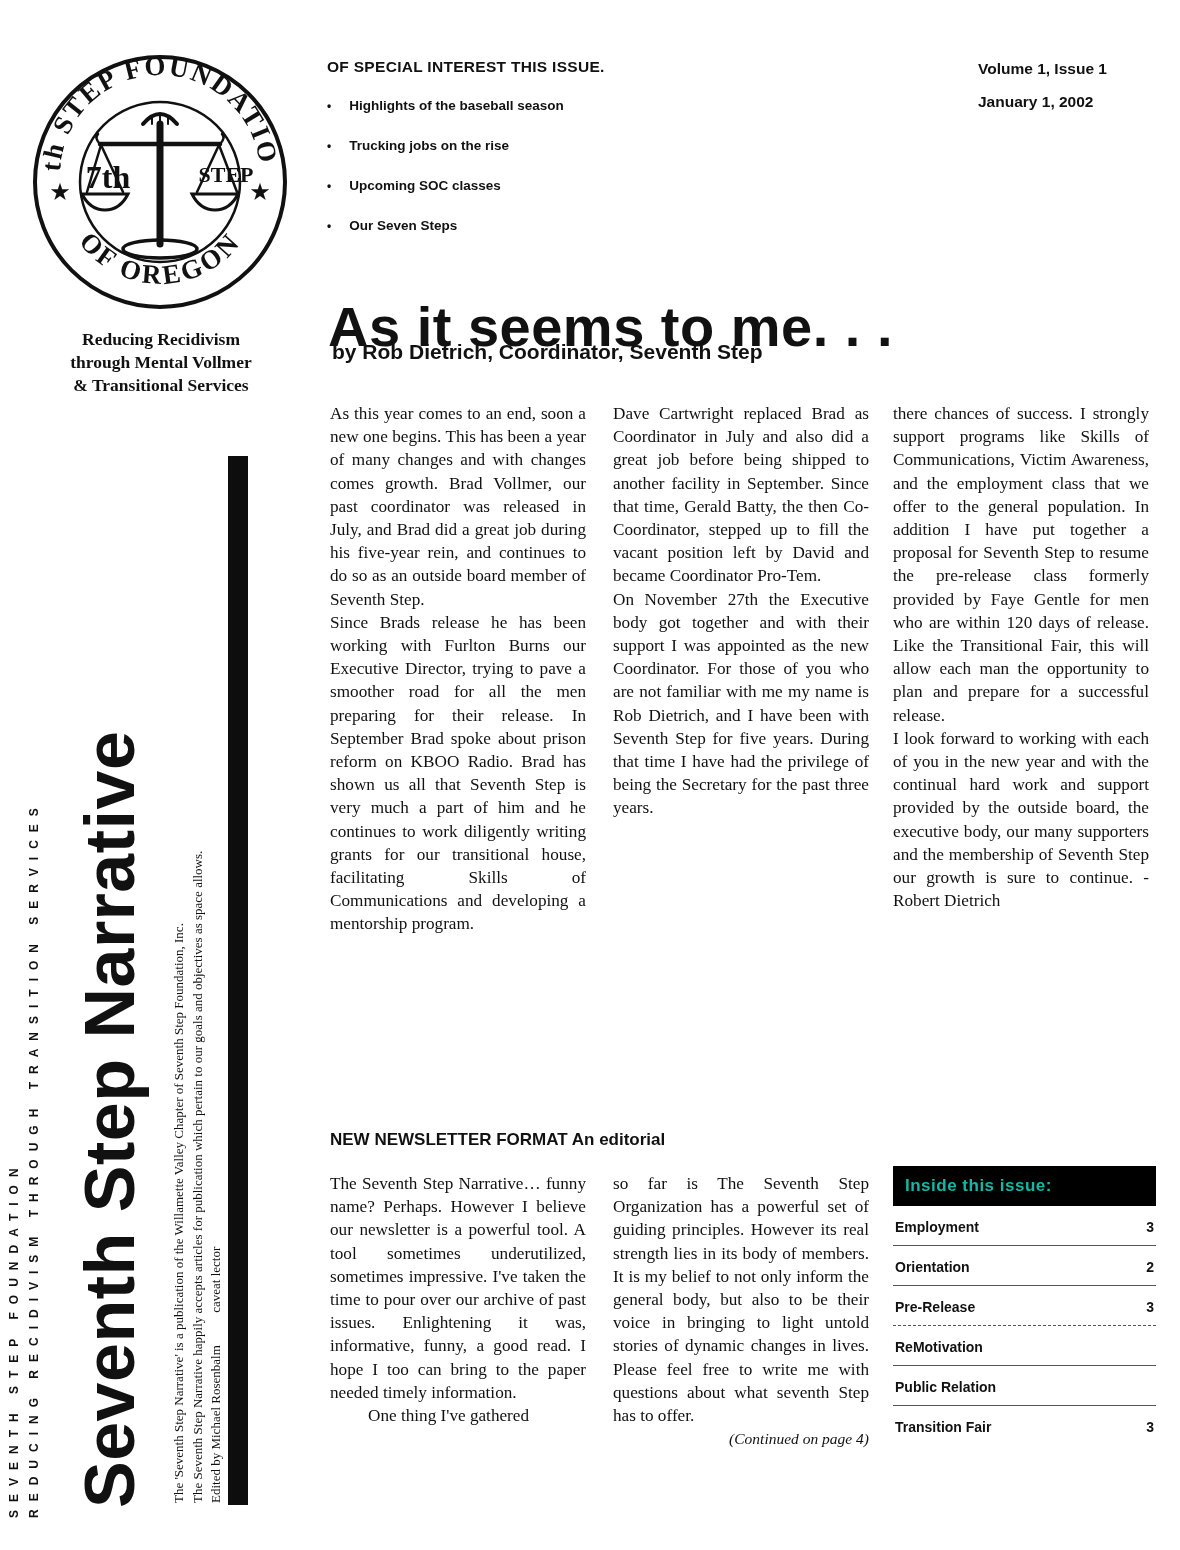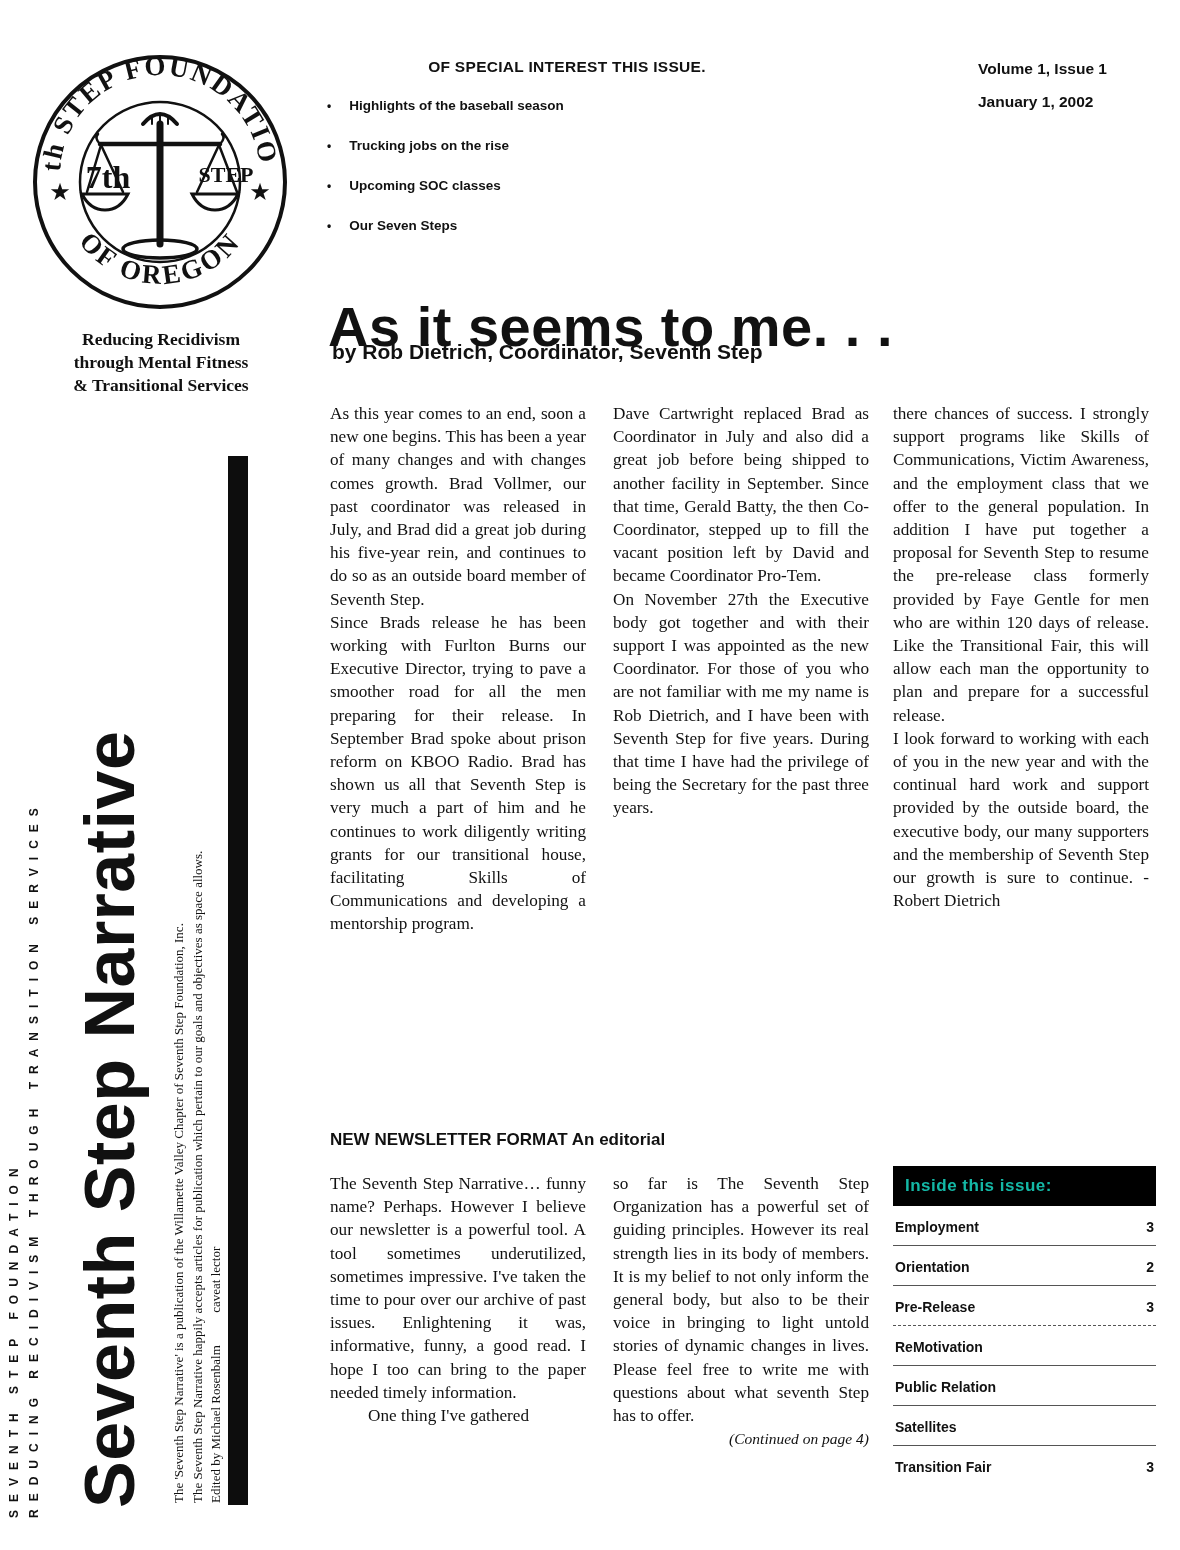--- a/index.html
+++ b/index.html
@@ -11,21 +11,21 @@
   }
 
   
   .logo-seal { position:absolute; left:30px; top:48px; width:260px; height:268px; }
   .logo-tagline {
     position:absolute; left:36px; top:328px; width:250px; text-align:center;
     font-weight:bold; font-size:17.5px; line-height:23px;
   }
 
   
-  .special { position:absolute; left:327px; top:58px; width:480px; font-family:"Liberation Sans", sans-serif;text-align:center; }
+  .special { position:absolute; left:327px; top:58px; width:480px; font-family:"Liberation Sans", sans-serif; }
   .special-heading { font-size:15.5px; font-weight:bold; letter-spacing:.3px; margin:0 0 22px 0; }
   .special-list { list-style:none; margin:0; padding:0; }
   .special-item { display:flex; gap:18px; align-items:baseline; font-size:13.5px; font-weight:bold; margin-bottom:25px; }
   .bullet { font-size:12px; }
 
   .masthead { position:absolute; left:978px; top:16px; width:200px; font-family:"Liberation Sans", sans-serif; font-weight:bold; font-size:15.5px;margin-top:44px; }
   .masthead div { margin-bottom:15px; }
 
   
   .headline {
@@ -122,21 +122,21 @@
       <path d="M 52,146 L 98,146 Q 90,162 75,162 Q 60,162 52,146 Z" stroke-width="3"></path>
       <path d="M 162,146 L 208,146 Q 200,162 185,162 Q 170,162 162,146 Z" stroke-width="3"></path>
       <ellipse cx="130" cy="201" rx="37" ry="9" stroke-width="3.5"></ellipse>
     </g>
     <text x="78" y="140" font-family="Liberation Serif, serif" font-weight="bold" font-size="32" text-anchor="middle" fill="#111">7th</text>
     <text x="196" y="134" font-family="Liberation Serif, serif" font-weight="bold" font-size="22" text-anchor="middle" fill="#111">STEP</text>
   </svg>
 
   <div class="logo-tagline">
     <div>Reducing Recidivism</div>
-    <div>through Mental Fitness</div>
+    <div>through Mental Vollmer</div>
     <div>&amp; Transitional Services</div>
   </div>
 
   <div class="special">
     <h2 class="special-heading">OF SPECIAL INTEREST THIS ISSUE.</h2>
     <ul class="special-list">
       <li class="special-item">
         <span class="bullet">•</span>
         <span>Highlights of the baseball season</span>
       </li>
@@ -202,24 +202,20 @@
     <div class="inside-row row-dashed">
       <span>Pre-Release</span>
       <span>3</span>
     </div>
     <div class="inside-row">
       <span>ReMotivation</span>
       <span></span>
     </div>
     <div class="inside-row">
       <span>Public Relation</span>
-      <span></span>
-    </div>
-    <div class="inside-row">
-      <span>Satellites</span>
       <span></span>
     </div>
     <div class="inside-row">
       <span>Transition Fair</span>
       <span>3</span>
     </div>
   </div>
 
   <div class="vert-org">
     <div>SEVENTH STEP FOUNDATION</div>

